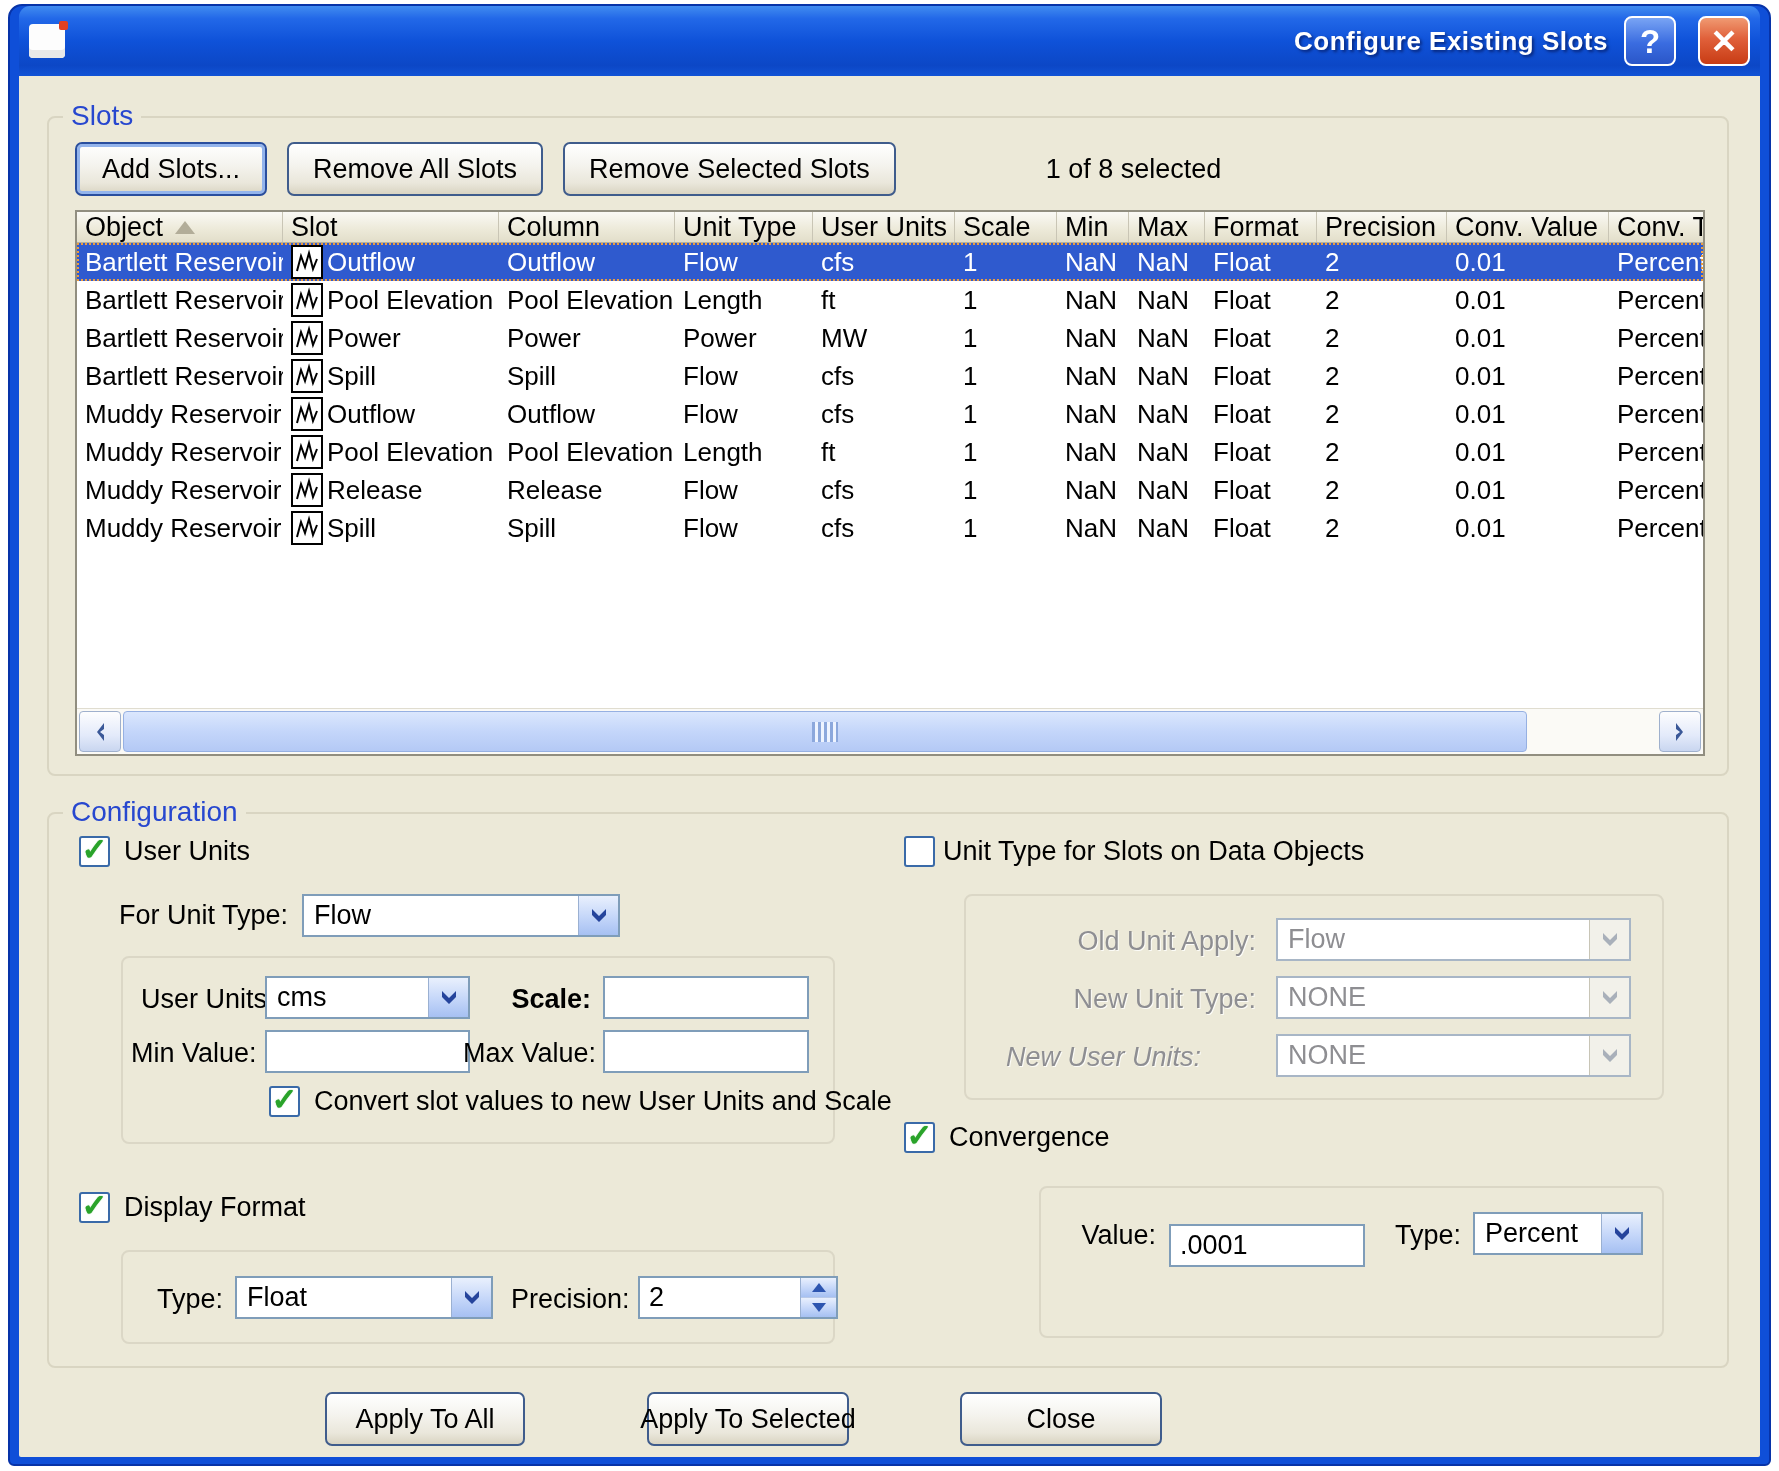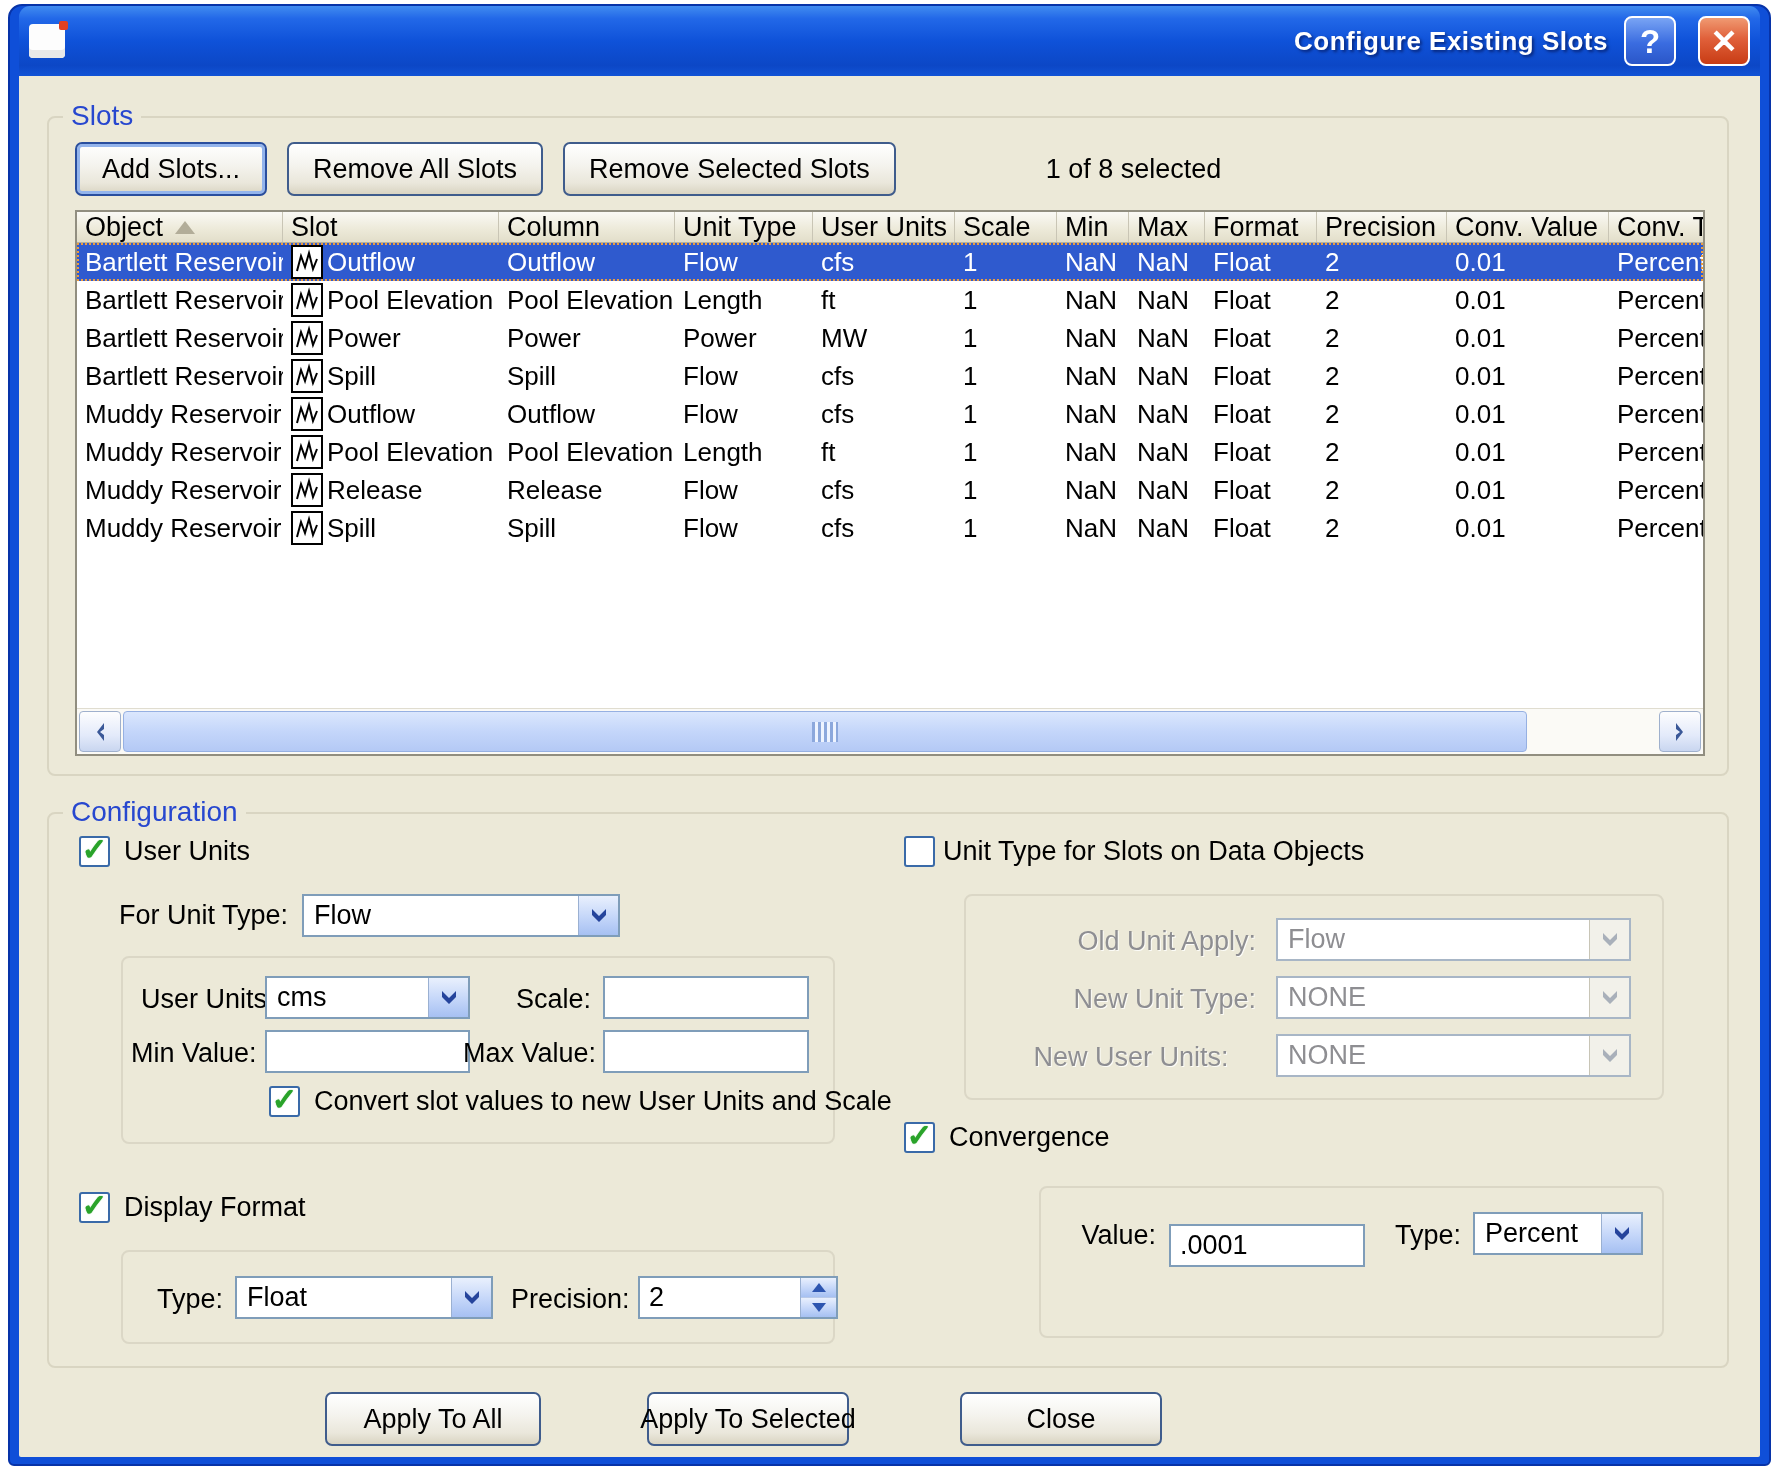--- a/index.html
+++ b/index.html
@@ -397,21 +397,21 @@
       <div class="innerbox" style="left:72px; top:142px; width:714px; height:188px;">
         <span class="lbl abs" style="left:18px; top:26px; width:115px; text-align:right;">User Units:</span>
         <div class="combo abs" style="left:142px; top:18px; width:205px;">
           <span class="val">cms</span>
           <span class="arrow">
               <svg width="22" height="16" viewBox="0 0 22 16">
                 <path d="M4 1 L11 8 L18 1 L18 7 L11 14 L4 7 Z"></path>
               </svg>
             </span>
         </div>
-        <span class="lbl abs" style="left:388px; top:26px; width:80px; text-align:right;">Scale:</span>
+        <span class="lbl abs" style="left:388px; top:26px; width:80px; text-align:right;font-weight:bold;">Scale:</span>
         <input class="tinput abs" style="left: 480px; top: 18px; width: 206px;" value="">
         <span class="lbl abs" style="left:8px; top:80px; width:125px; text-align:right;">Min Value:</span>
         <input class="tinput abs" style="left: 142px; top: 72px; width: 205px;" value="">
         <span class="lbl abs" style="left:340px; top:80px; width:128px; text-align:right;">Max Value:</span>
         <input class="tinput abs" style="left: 480px; top: 72px; width: 206px;" value="">
         <div class="row abs" style="left:146px; top:128px; gap:14px;">
           <div class="check">
               <span class="mark">✓</span>
             </div>
           <span class="lbl">Convert slot values to new User Units and Scale</span>
@@ -466,21 +466,21 @@
         </div>
         <span class="lbl dis abs" style="left:40px; top:88px; width:250px; text-align:right;">New Unit Type:</span>
         <div class="combo dis abs" style="left:310px; top:80px; width:355px;">
           <span class="val">NONE</span>
           <span class="arrow">
               <svg width="22" height="16" viewBox="0 0 22 16">
                 <path d="M4 1 L11 8 L18 1 L18 7 L11 14 L4 7 Z"></path>
               </svg>
             </span>
         </div>
-        <span class="lbl dis abs" style="left:40px; top:146px; width:250px; text-align:center;">New User Units:</span>
+        <span class="lbl dis abs" style="left:40px; top:146px; width:250px; text-align:left;font-style:italic;">New User Units:</span>
         <div class="combo dis abs" style="left:310px; top:138px; width:355px;">
           <span class="val">NONE</span>
           <span class="arrow">
               <svg width="22" height="16" viewBox="0 0 22 16">
                 <path d="M4 1 L11 8 L18 1 L18 7 L11 14 L4 7 Z"></path>
               </svg>
             </span>
         </div>
       </div>
 
@@ -499,18 +499,18 @@
           <span class="val">Percent</span>
           <span class="arrow">
               <svg width="22" height="16" viewBox="0 0 22 16">
                 <path d="M4 1 L11 8 L18 1 L18 7 L11 14 L4 7 Z"></path>
               </svg>
             </span>
         </div>
       </div>
     </div>
 
-    <button class="btn abs" style="left:306px; top:1316px; width:216px;">Apply To All</button>
+    <button class="btn abs" style="left:306px; top:1316px; width:200px;">Apply To All</button>
     <button class="btn abs" style="left:628px; top:1316px; width:202px;">Apply To Selected</button>
     <button class="btn abs" style="left:941px; top:1316px; width:202px;">Close</button>
 
   </div>
 </div>
 
 </body></html>

